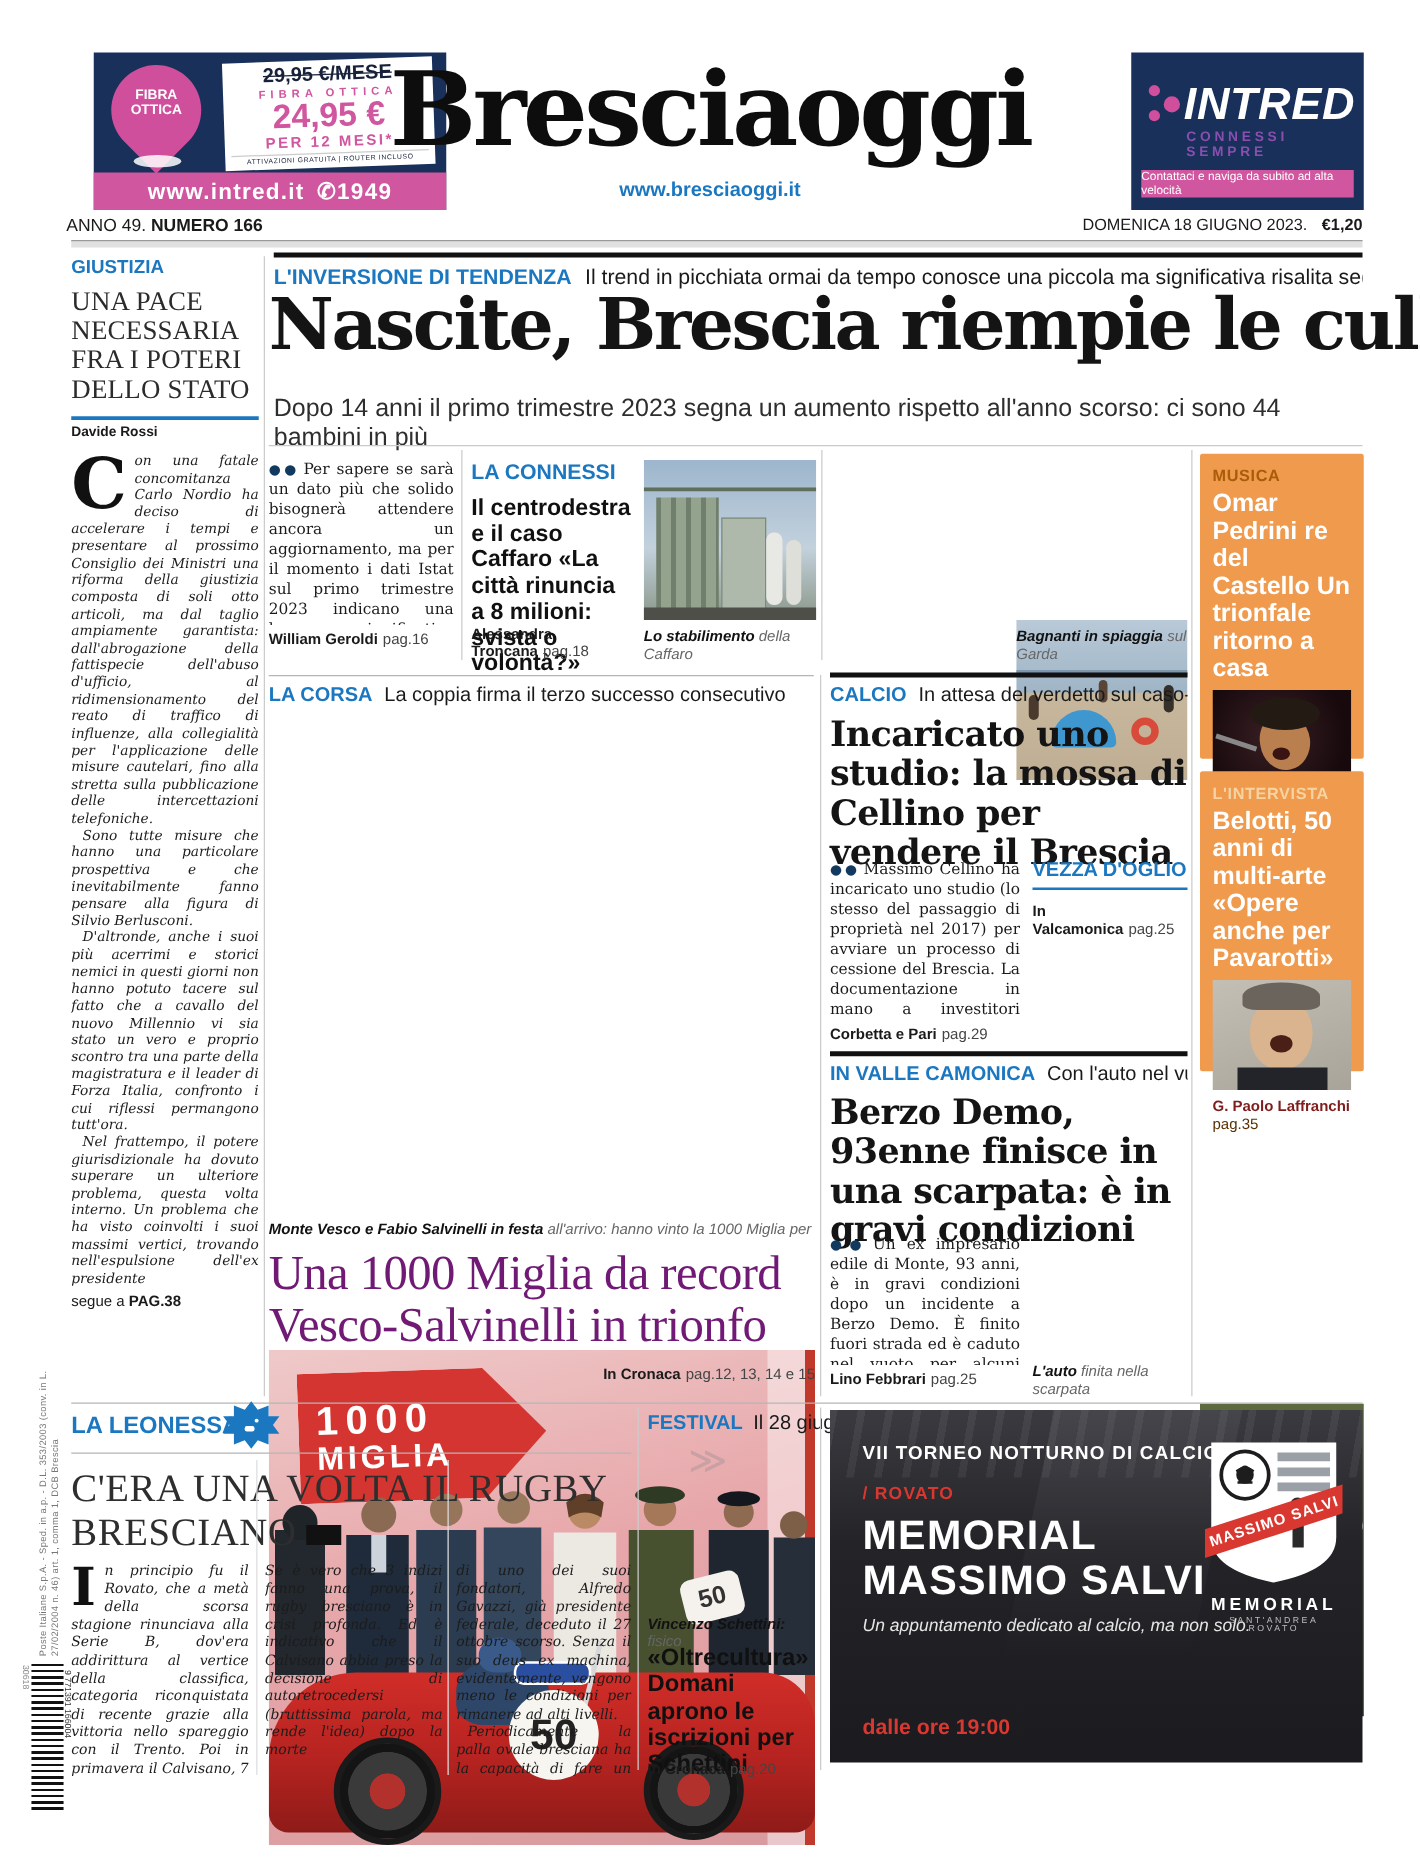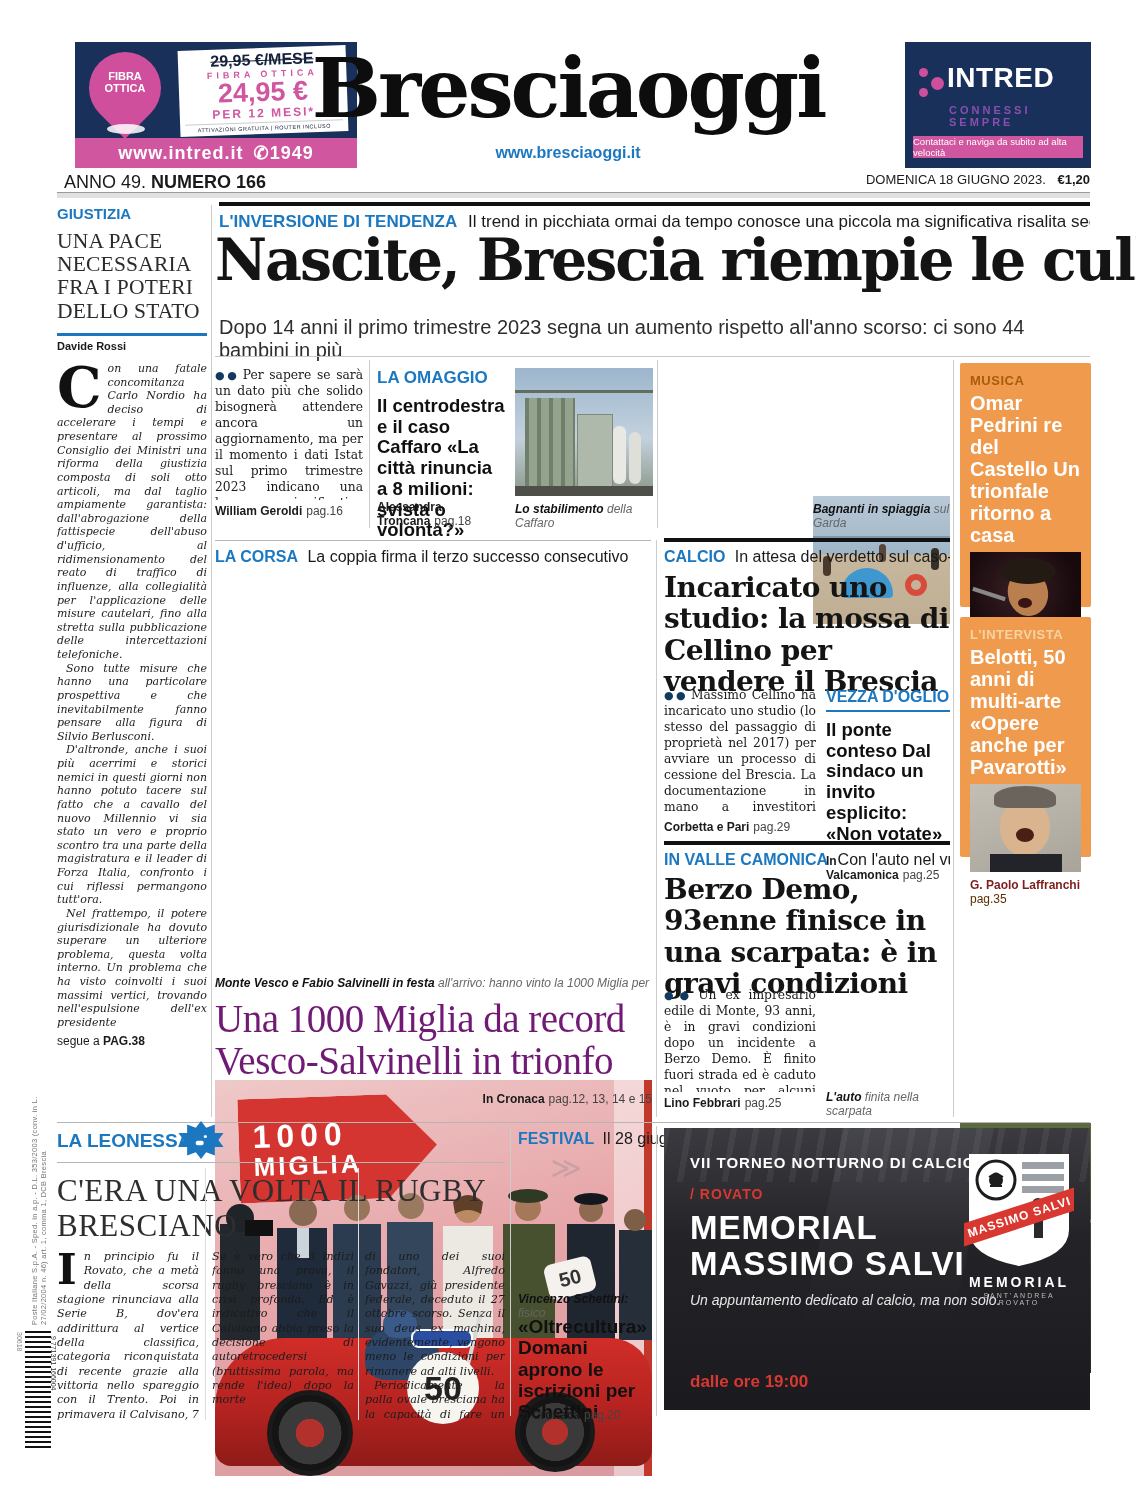--- a/index.html
+++ b/index.html
@@ -64,26 +64,26 @@
 
   <div class="abs" style="left:50%;top:40px;transform:translateX(-50%);font-family:'DejaVu Serif',serif;font-weight:700;font-size:82px;letter-spacing:-3px;color:#0d0d0d;white-space:nowrap;">Bresciaoggi</div>
   <div class="abs" style="left:50%;top:144px;transform:translateX(-50%);color:#1b78c0;font-weight:700;font-size:16px;">www.bresciaoggi.it</div>
 
   <div class="abs navy" style="left:905px;top:42px;width:186px;height:126px;">
     <div class="abs" style="left:14px;top:26px;width:26px;height:34px;">
       <div class="abs" style="left:0;top:0;width:9px;height:9px;border-radius:50%;background:#cf4f9d;"></div>
       <div class="abs" style="left:12px;top:9px;width:13px;height:13px;border-radius:50%;background:#cf4f9d;"></div>
       <div class="abs" style="left:0;top:20px;width:9px;height:9px;border-radius:50%;background:#cf4f9d;"></div>
     </div>
-    <div class="abs" style="left:42px;top:20px;color:#fff;font-weight:700;font-size:28px;letter-spacing:0.5px;">INTRED</div>
+    <div class="abs" style="left:42px;top:20px;color:#fff;font-weight:700;font-size:36px;letter-spacing:0.5px;font-style:italic;">INTRED</div>
     <div class="abs" style="left:44px;top:62px;color:#8a4fae;font-weight:700;font-size:11px;letter-spacing:3px;">CONNESSI SEMPRE</div>
     <div class="abs pinkstrip" style="left:8px;bottom:10px;width:170px;height:22px;font-weight:400;font-size:9.5px;">Contattaci e naviga da subito ad alta velocità</div>
   </div>
 
-  <div class="abs" style="left:64px;top:172px;font-size:18px;">
+  <div class="abs" style="left:53px;top:172px;font-size:14px;">
     <span>ANNO 49.</span>
     <b>NUMERO 166</b>
   </div>
   <div class="abs" style="right:46px;top:172px;font-size:13px;">
     <span>DOMENICA 18 GIUGNO 2023.</span>
     <b style="margin-left:8px;">€1,20</b>
   </div>
   <div class="abs" style="left:57px;top:192px;width:1033px;height:5px;background:#e0e0e0;border-top:1px solid #9a9a9a;"></div>
 
   <div class="abs" style="left:57px;top:205px;width:150px;">
@@ -116,21 +116,21 @@
 
   <div class="abs" style="left:215px;top:368px;width:148px;height:160px;">
     <div class="newsbody" style="height:132px;overflow:hidden;">
       <span class="bullets">●●</span><span>Per sapere se sarà un dato più che solido bisognerà attendere ancora un aggiornamento, ma per il momento i dati Istat sul primo trimestre 2023 indicano una leggera, significativa crescita dei nuovi nati: 2.032 contro i 1.988 del primo trimestre del 2022. È la prima risalita rispetto ad un trend in calo dal 2009.</span>
     </div>
     <div class="byline" style="margin-top:4px;"><span class="bb">William Geroldi</span><span class="pag">pag.16</span></div>
   </div>
   <div class="abs vrule" style="left:369px;top:360px;height:168px;"></div>
 
   <div class="abs" style="left:377px;top:368px;width:130px;height:160px;">
-    <div class="klabel" style="font-size:17px;">LA OMAGGIO</div>
+    <div class="klabel" style="font-size:17px;">LA CONNESSI</div>
     <div class="sansH" style="font-size:18.5px;margin-top:8px;">Il centrodestra e il caso Caffaro «La città rinuncia a 8 milioni: svista o volontà?»</div>
     <div class="byline abs" style="bottom:0;"><span class="bb">Alessandra Troncana</span><span class="pag">pag.18</span></div>
   </div>
 
   <div class="abs photo" style="left:515px;top:368px;width:138px;height:128px;">
     <div class="abs" style="width:100%;height:100%;background:linear-gradient(180deg,#9db6cd 0%,#c3d1dd 55%,#8a9688 100%);"></div>
     <div class="abs" style="left:10px;top:30px;width:50px;height:90px;background:repeating-linear-gradient(90deg,#6f7f6c 0 4px,#93a38e 4px 12px);"></div>
     <div class="abs" style="left:62px;top:46px;width:34px;height:74px;background:#aeb8ab;border:1px solid #7c8a79;"></div>
     <div class="abs" style="left:98px;top:58px;width:13px;height:58px;background:#e8e8e4;border-radius:6px;"></div>
     <div class="abs" style="left:114px;top:64px;width:12px;height:52px;background:#dfdfda;border-radius:6px;"></div>
@@ -263,21 +263,20 @@
   </div>
   <div class="abs serifH" style="left:664px;top:572px;width:286px;font-size:28px;line-height:1.12;letter-spacing:-0.5px;">Incaricato uno studio: la mossa di Cellino per vendere il Brescia</div>
   <div class="abs" style="left:664px;top:688px;width:152px;height:156px;">
     <div class="newsbody" style="height:128px;overflow:hidden;">
       <span class="bullets">●●</span><span>Massimo Cellino ha incaricato uno studio (lo stesso del passaggio di proprietà nel 2017) per avviare un processo di cessione del Brescia. La documentazione in mano a investitori italiani e stranieri. «Ma prima - dice il presidente - voglio aspettare il verdetto sul caso-Reggina».</span>
     </div>
     <div class="byline" style="margin-top:4px;"><span class="bb">Corbetta e Pari</span><span class="pag">pag.29</span></div>
   </div>
   <div class="abs" style="left:826px;top:688px;width:124px;">
     <div class="klabel" style="font-size:16px;border-bottom:2px solid #1b78c0;padding-bottom:4px;">VEZZA D'OGLIO</div>
-    <div class="sansH" style="font-size:18.5px;margin-top:8px;">Il ponte conteso Dal sindaco un invito esplicito: «Non votate»</div>
     <div class="byline" style="margin-top:10px;"><span class="bb">In Valcamonica</span><span class="pag">pag.25</span></div>
   </div>
 
   <div class="abs hbar" style="left:664px;top:841px;width:286px;"></div>
   <div class="abs" style="left:664px;top:851px;width:286px;font-size:16px;white-space:nowrap;overflow:hidden;">
     <span class="klabel">IN VALLE CAMONICA</span>
     <span class="ktext" style="margin-left:5px;">Con l'auto nel vuoto</span>
   </div>
   <div class="abs serifH" style="left:664px;top:874px;width:286px;font-size:28px;line-height:1.12;letter-spacing:-0.5px;">Berzo Demo, 93enne finisce in una scarpata: è in gravi condizioni</div>
   <div class="abs" style="left:664px;top:988px;width:152px;height:130px;">

